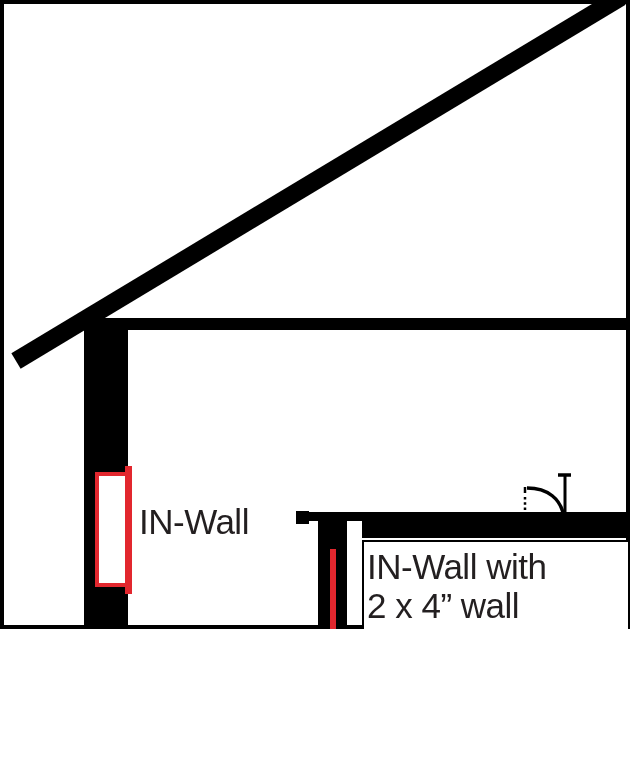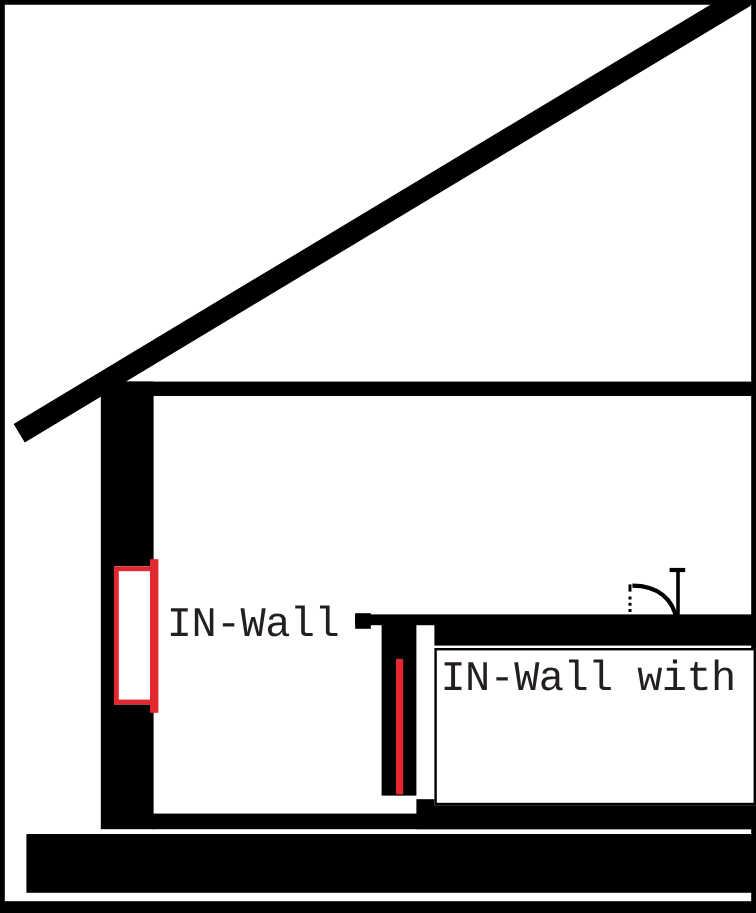--- a/index.html
+++ b/index.html
@@ -1,22 +1,22 @@
 <!DOCTYPE html>
 <html><head>
 <meta charset="utf-8">
 <style>
   html,body{margin:0;padding:0;background:#ffffff;}
   #stage{
     position:relative;
-    width:630px;height:761px;
+    width:630px;height:629px;
     background:#ffffff;
     box-shadow: inset 0 0 0 4px #000;
     overflow:hidden;
-    font-family:Liberation Mono, monospace;
+    font-family:Liberation Sans, sans-serif;
   }
   .blk{position:absolute;background:#000;}
   .red{position:absolute;background:#e2272e;}
   .abs{position:absolute;}
   .label{
     position:absolute;
     color:#231f20;
     font-size:35px;
     letter-spacing:-0.5px;
     white-space:nowrap;
@@ -67,15 +67,16 @@
     <line x1="525" y1="497" x2="525" y2="510" stroke="#000" stroke-width="2.5" stroke-dasharray="2.5,2.8"></line>
   </svg>
 
   <div class="label" id="label-left">
     <div>IN-Wall</div>
   </div>
 
   <div class="abs" id="sleeve-label-box"></div>
   <div class="label" id="label-right">
     <div>IN-Wall with</div>
+    <div>2 x 4” wall</div>
   </div>
 
 </div>
 
 </body></html>

